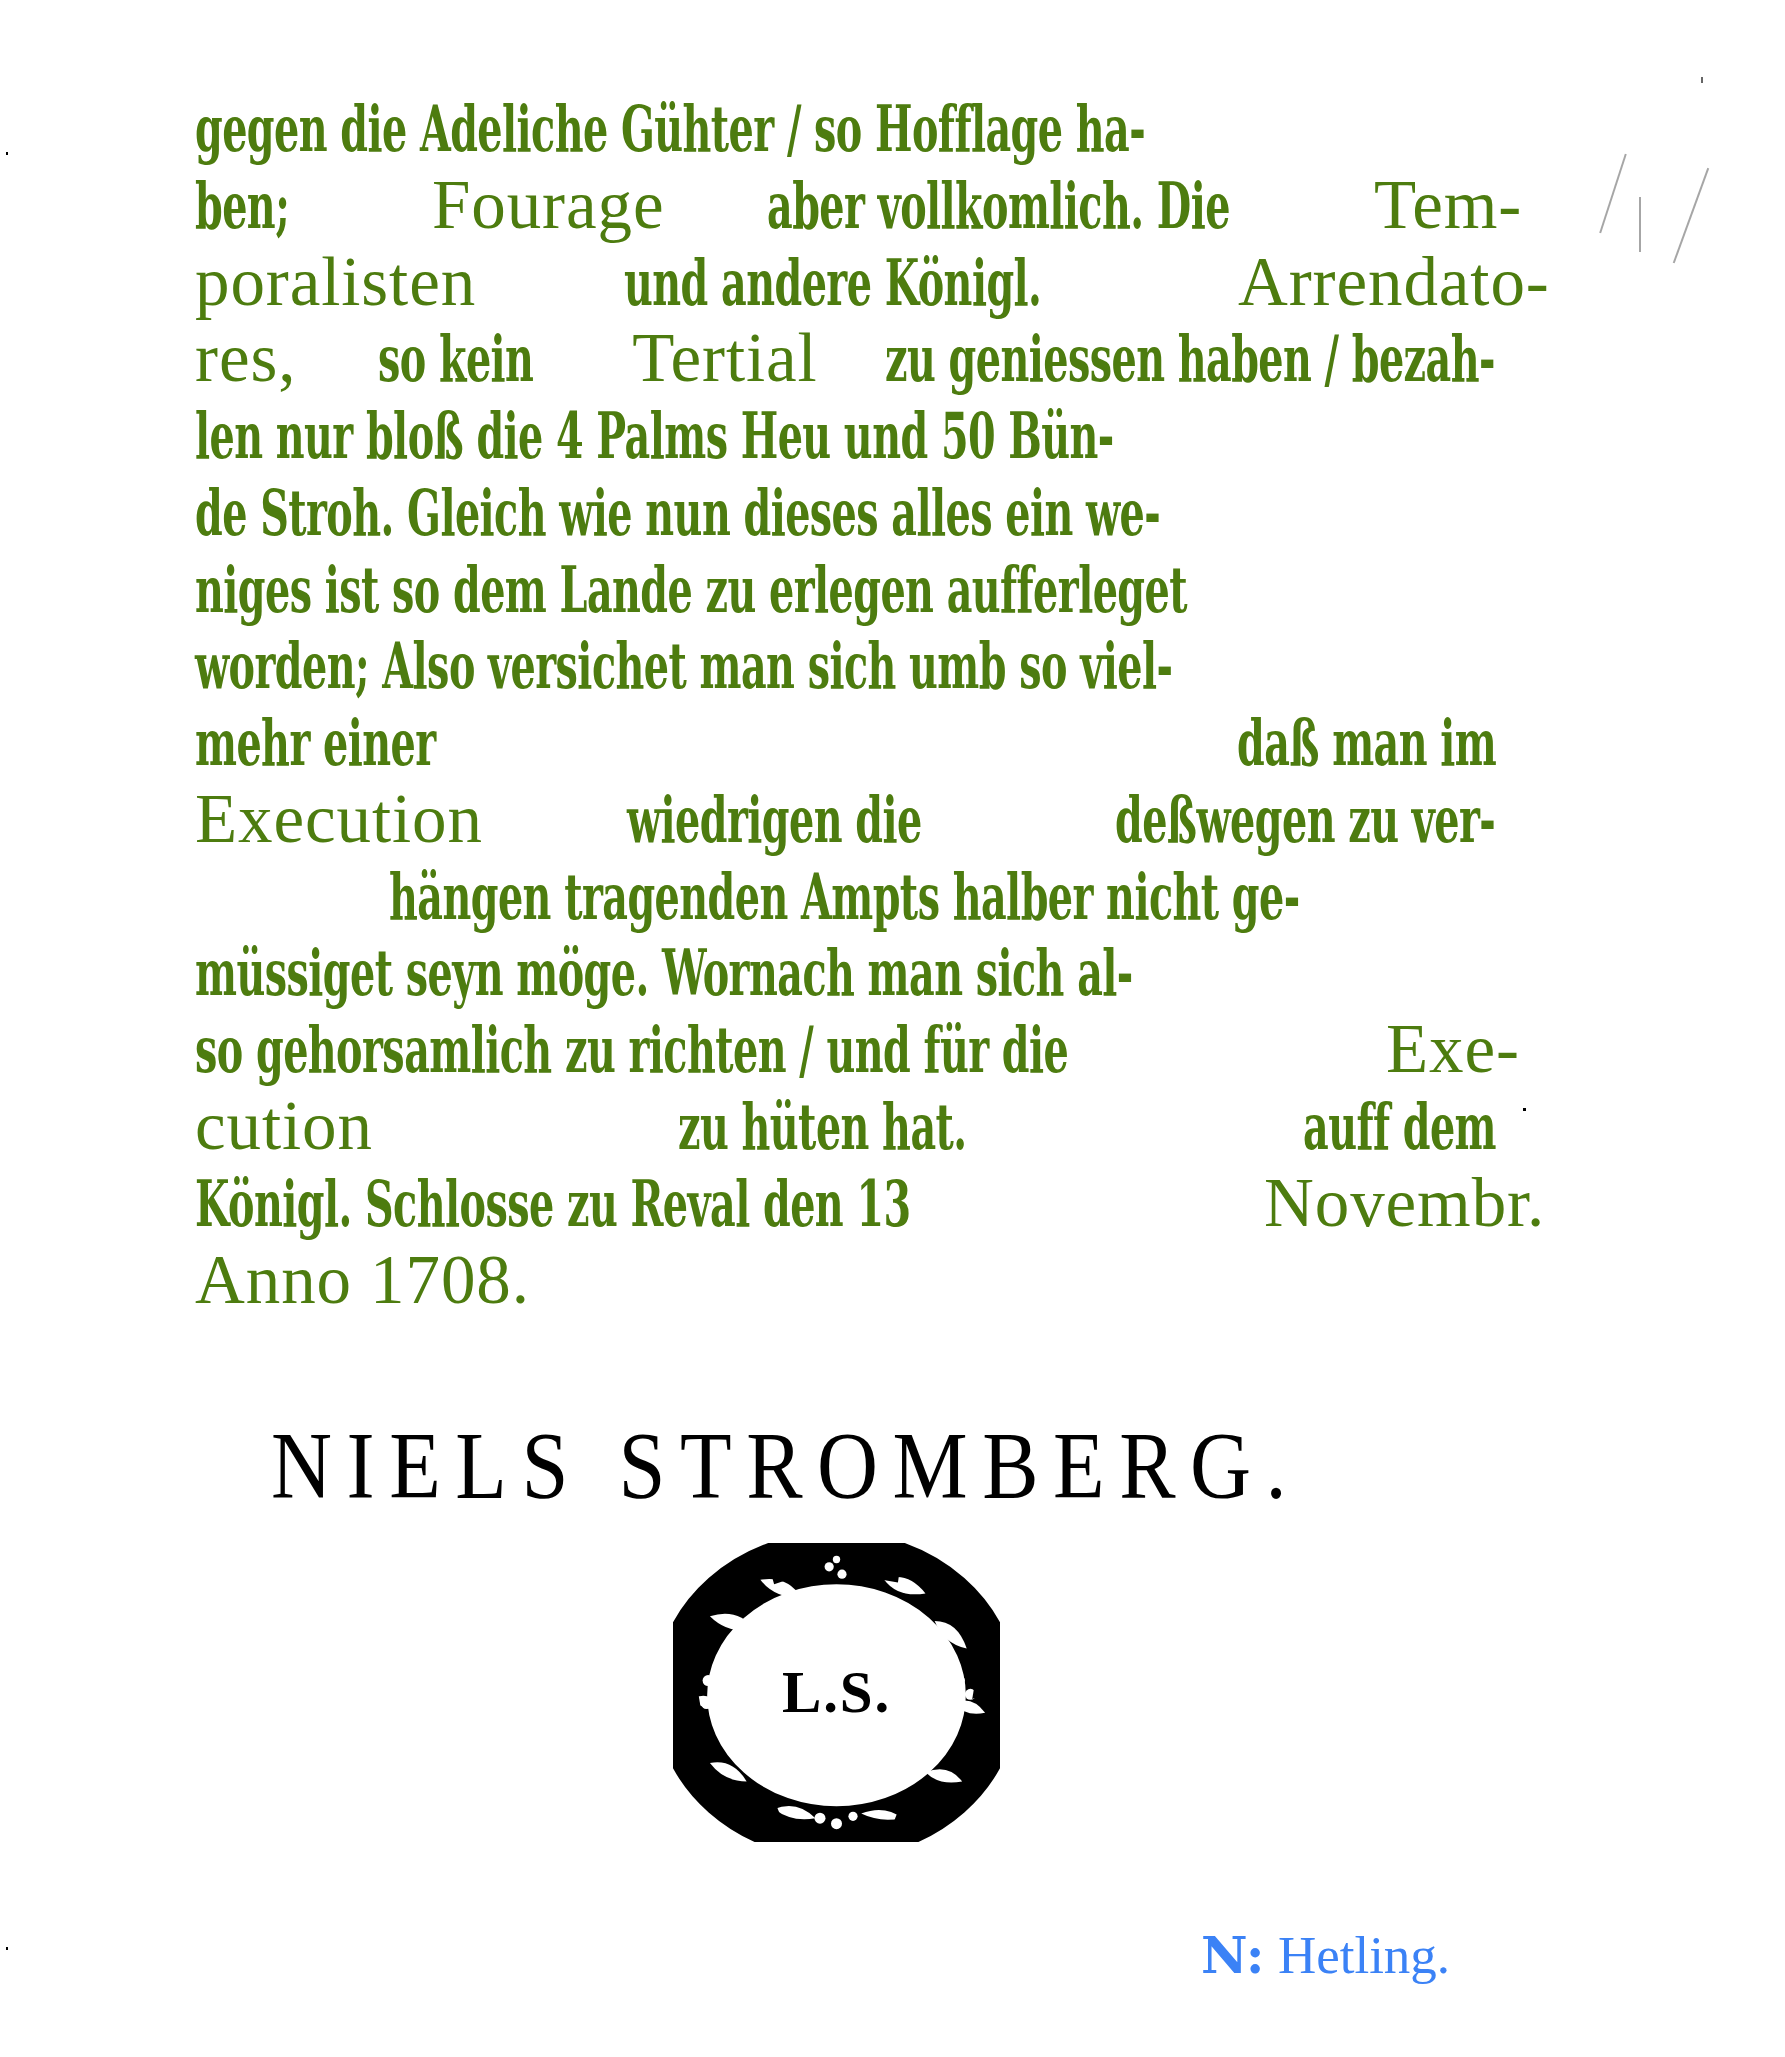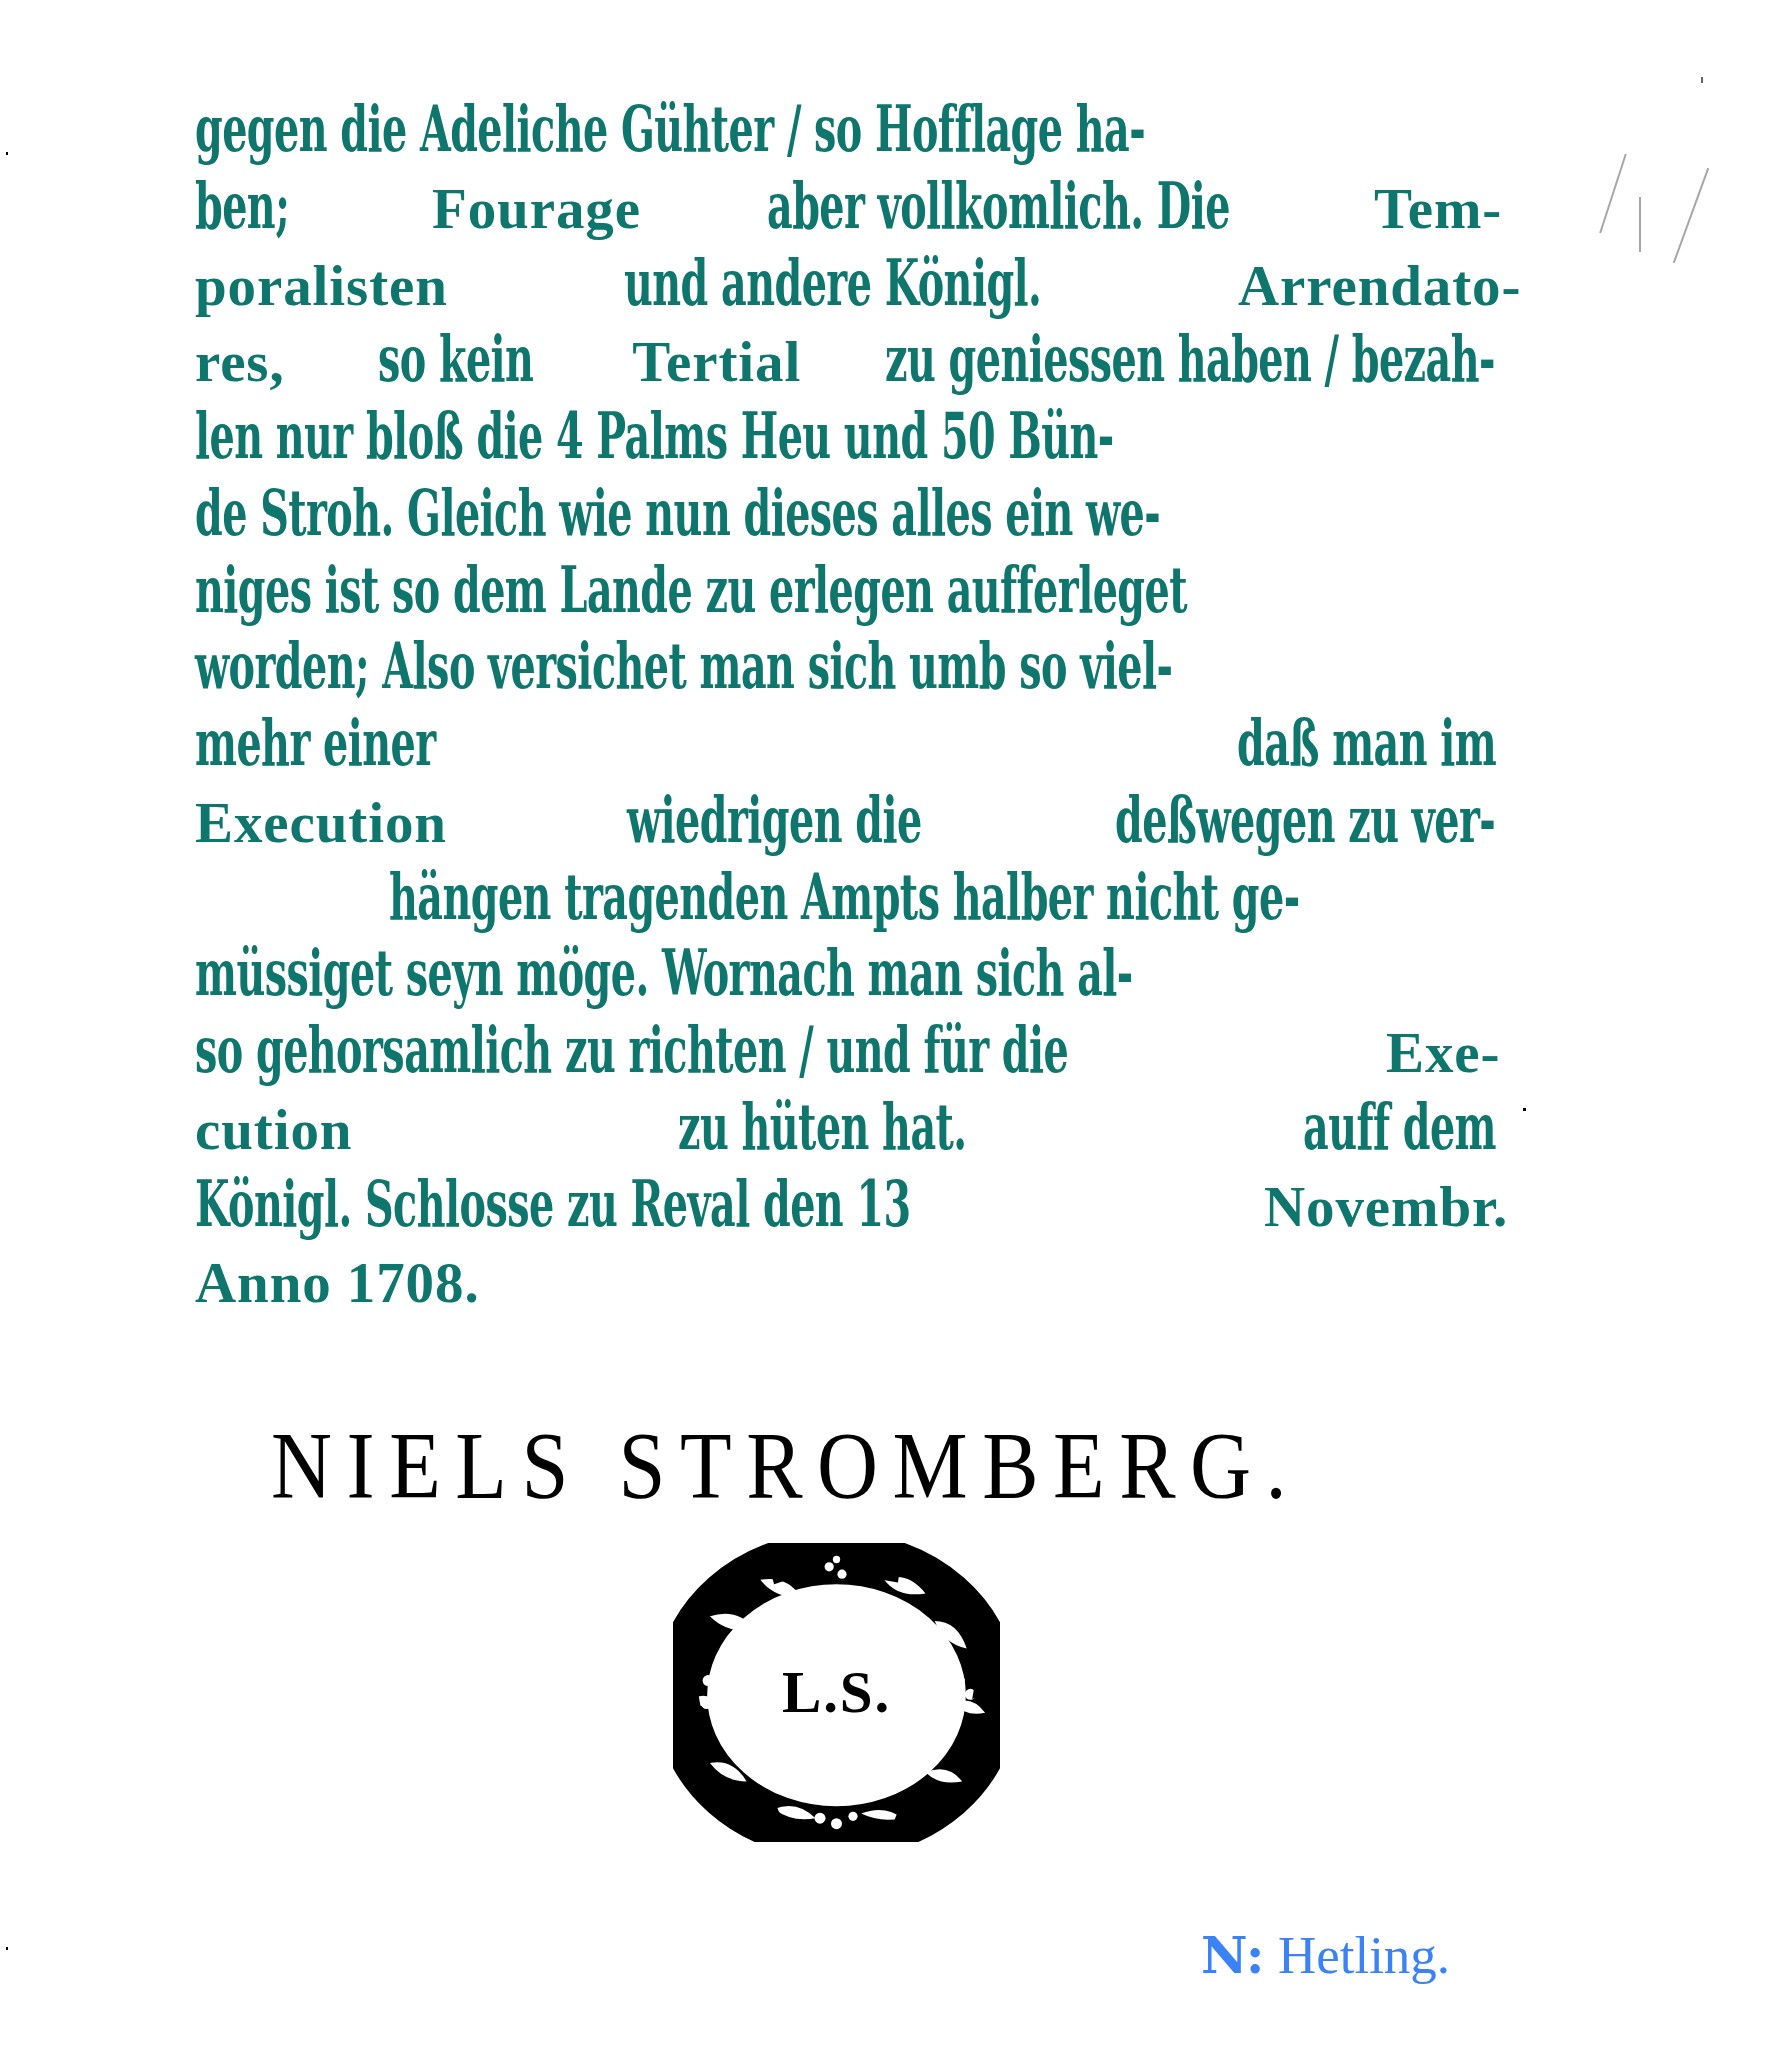--- a/index.html
+++ b/index.html
@@ -1,33 +1,33 @@
 <!DOCTYPE html>
 <html style="font-size:14.7px"><head>
 <meta charset="utf-8">
 <style>
   html, body { margin:0; padding:0; background:#ffffff; }
   body { width:1785px; height:2057px; position:relative; overflow:hidden; }
   .page { position:absolute; left:0; top:0; width:1785px; height:2057px; background:#ffffff; }
   .line {
     position:absolute; left:195px; width:1302px; height:77px;
-    white-space:nowrap; color:#0f766e;
+    white-space:nowrap; color:#4d7c0f;
     font-size:64px; line-height:77px;
     display:flex; justify-content:space-between; align-items:baseline;
   }
   .line.last { justify-content:flex-start; gap:16.5px; }
   .seg { display:inline-block; }
   .bl {
     font-family:"DejaVu Serif", serif; font-weight:bold;
     transform:scaleX(0.62); transform-origin:left center;
     letter-spacing:-0.9px;
   }
   .rm {
-    font-family:"Liberation Serif", serif; font-weight:bold;
-    font-size:57px; letter-spacing:0.9px;
+    font-family:"Liberation Serif", serif; font-weight:normal;
+    font-size:69px; letter-spacing:0.9px;
   }
   .fit { display:inline-block; }
   .title {
     position:absolute; left:271px; top:1422px; width:1139px; height:88px;
     font-family:"Liberation Serif", serif; font-size:96px; line-height:88px;
     letter-spacing:16.5px; color:#000; white-space:nowrap; text-align:left;
     transform:scaleX(0.88); transform-origin:left center;
   }
   .seal {
     position:absolute; left:673px; top:1543px; width:327px; height:299px;

